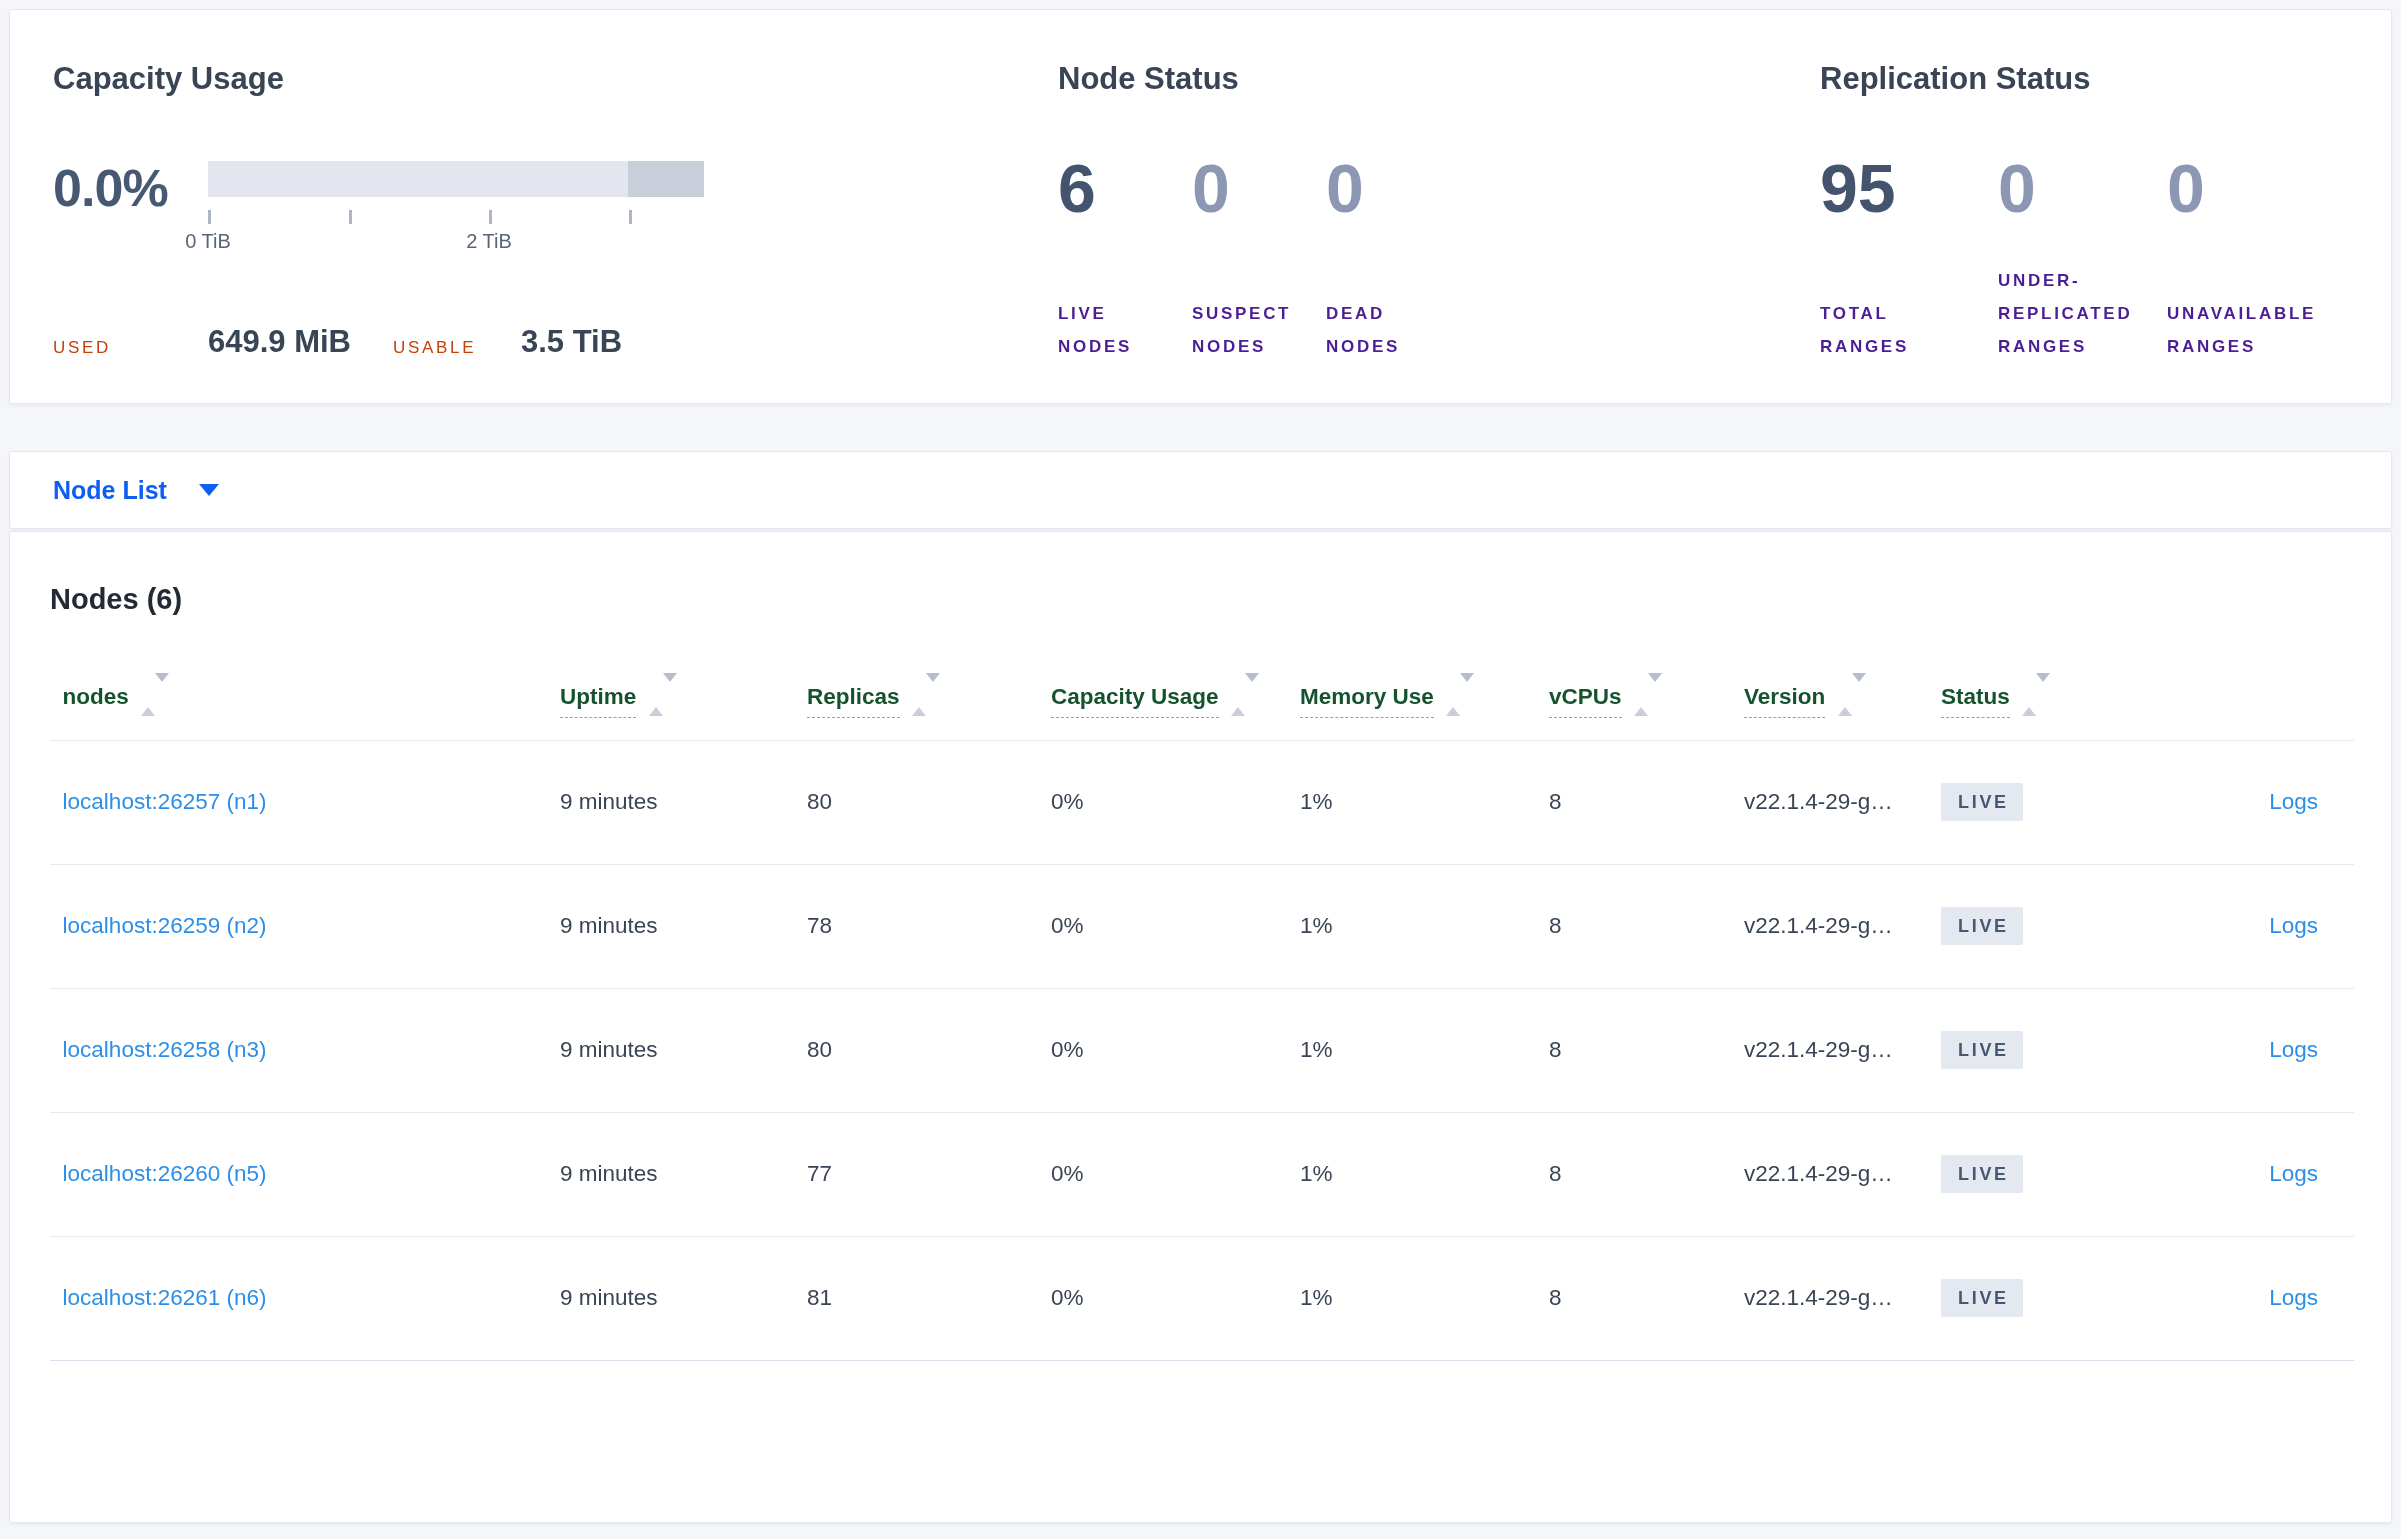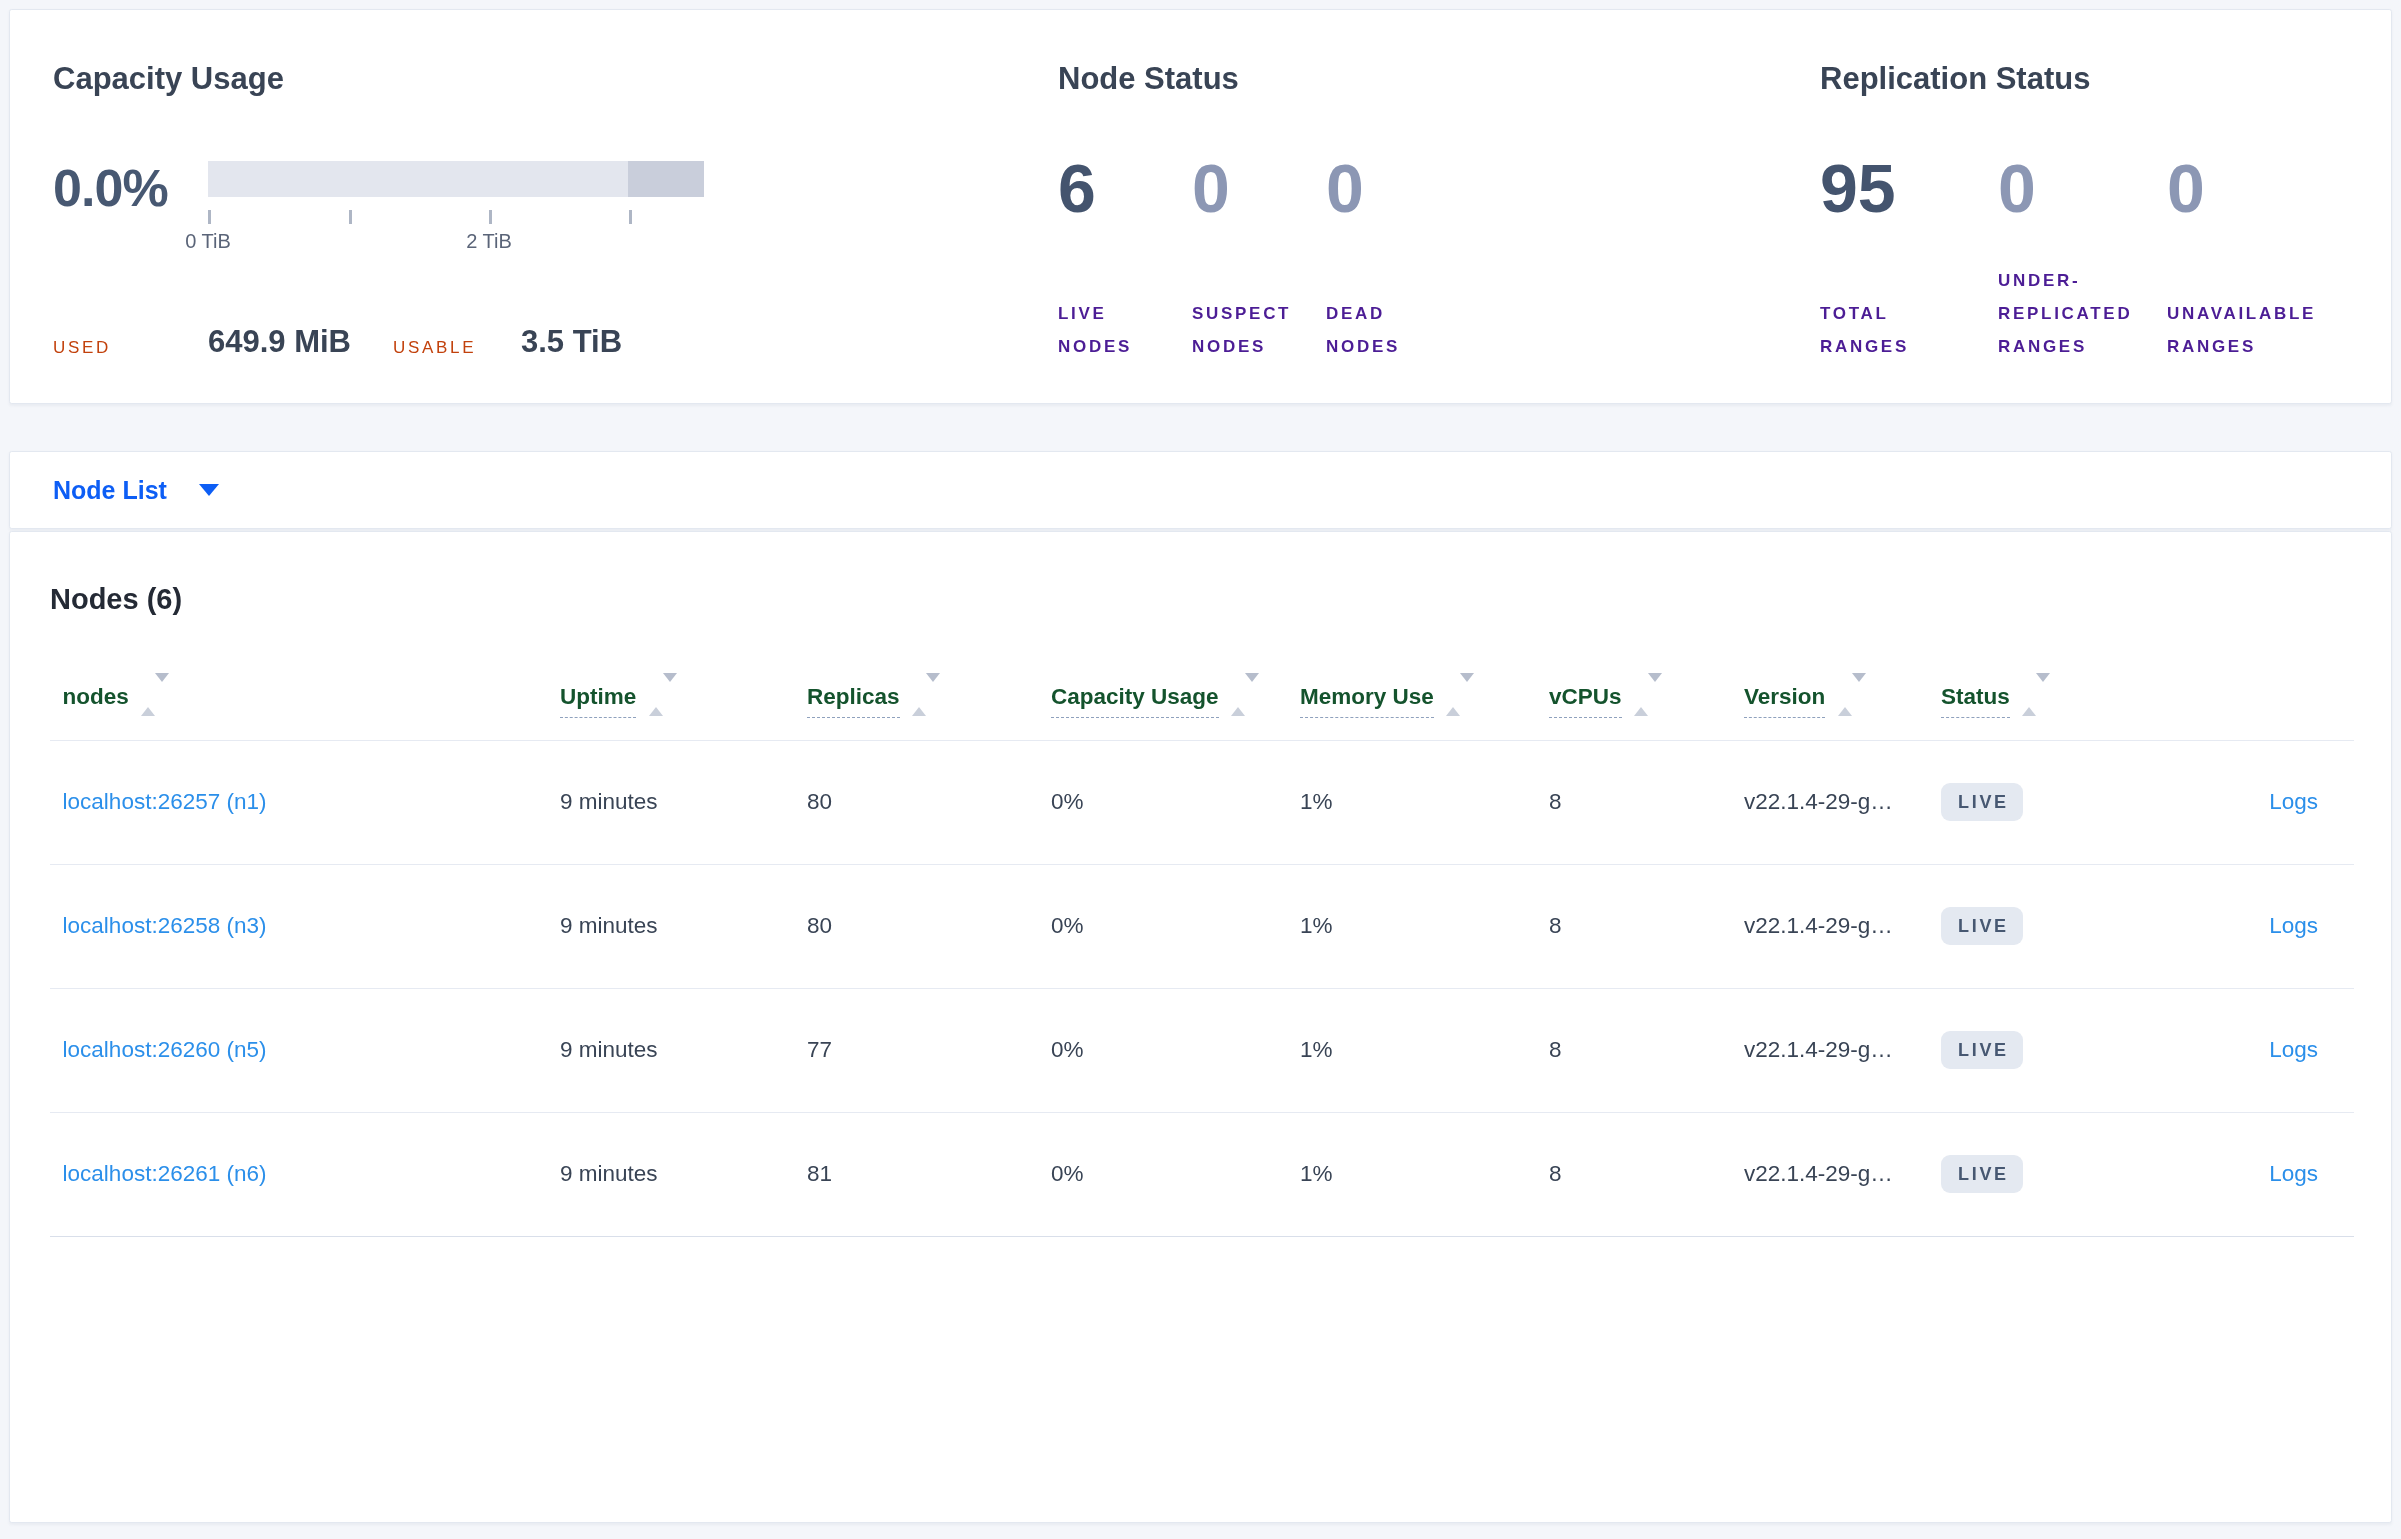--- a/index.html
+++ b/index.html
@@ -74,21 +74,21 @@
     border-bottom:1.8px solid #e6eaf2;
     font-size:22.5px; color:#394455; white-space:nowrap; overflow:hidden;
   }
   tr:last-child td { border-bottom-color:#d9dfea; }
   .node-link { color:#2b8fea; font-weight:500; cursor:pointer; }
   .logs-cell { text-align:right; padding-right:36px; }
   .logs-link { color:#2b8fea; cursor:pointer; }
   .badge {
     display:inline-block; background:#e4e9f1; color:#475872;
     font-size:18px; font-weight:700; letter-spacing:2.7px;
-    padding:9px 14.4px 8px 17px; border-radius:9px;
+    padding:9px 14.4px 8px 17px; border-radius:2px;
   }
 </style>
 </head>
 <body>
 
 <div class="card top-card">
 
   <div class="sec sec-capacity">
     <div class="sec-title">Capacity Usage</div>
     <div class="cap-percent">0.0%</div>
@@ -180,20 +180,31 @@
         <td>9 minutes</td>
         <td>80</td>
         <td>0%</td>
         <td>1%</td>
         <td>8</td>
         <td>v22.1.4-29-g…</td>
         <td><span class="badge">LIVE</span></td>
         <td class="logs-cell"><span class="logs-link">Logs</span></td>
       </tr>
       <tr>
+        <td><span class="node-link">localhost:26259 (n2)</span></td>
+        <td>9 minutes</td>
+        <td>78</td>
+        <td>0%</td>
+        <td>1%</td>
+        <td>8</td>
+        <td>v22.1.4-29-g…</td>
+        <td><span class="badge">LIVE</span></td>
+        <td class="logs-cell"><span class="logs-link">Logs</span></td>
+      </tr>
+      <tr>
         <td><span class="node-link">localhost:26258 (n3)</span></td>
         <td>9 minutes</td>
         <td>80</td>
         <td>0%</td>
         <td>1%</td>
         <td>8</td>
         <td>v22.1.4-29-g…</td>
         <td><span class="badge">LIVE</span></td>
         <td class="logs-cell"><span class="logs-link">Logs</span></td>
       </tr>

